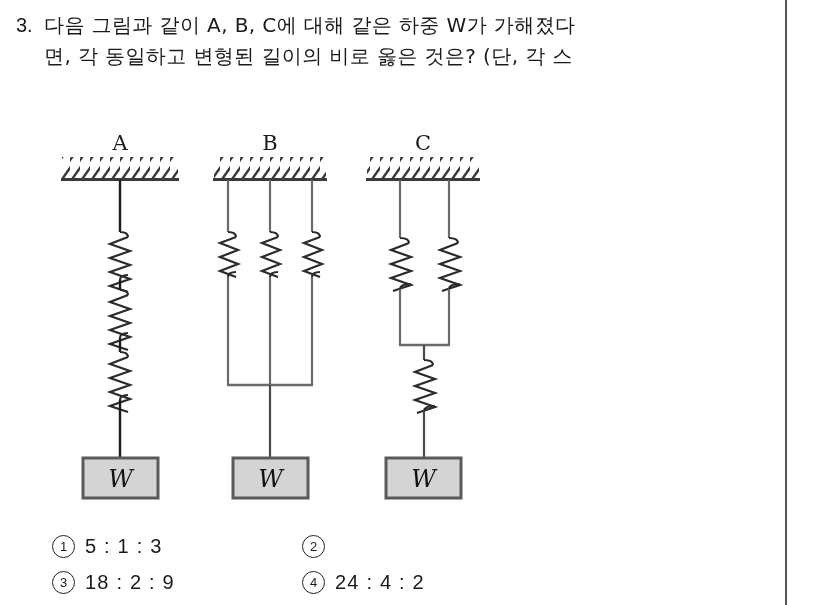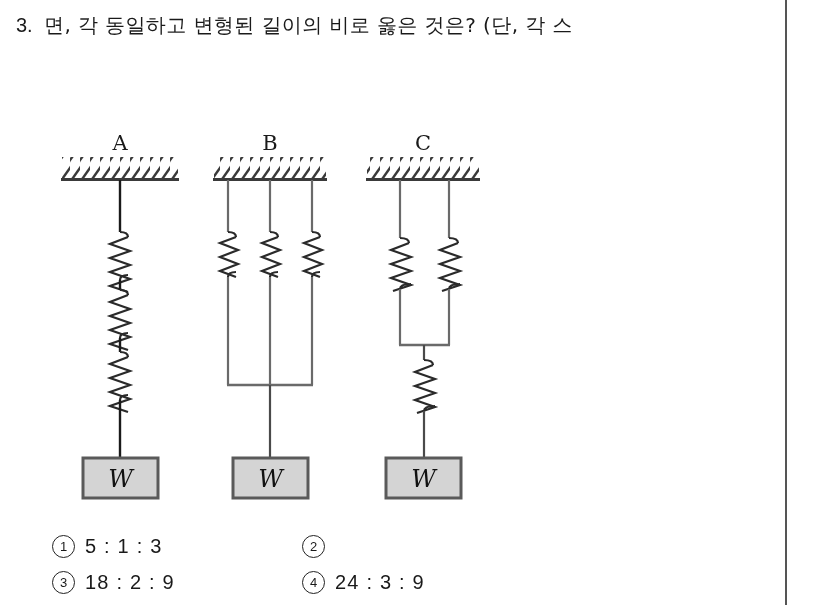--- a/index.html
+++ b/index.html
@@ -109,20 +109,21 @@
 <body>
 
 <div id="page">
 
   <div class="page-rule"></div>
 
   <div class="question">
     <div class="q-row">
       <div class="q-number">3.</div>
       <div class="q-body">
+        <div class="q-line">다음 그림과 같이 A, B, C에 대해 같은 하중 W가 가해졌다</div>
         <div class="q-line">면, 각 동일하고 변형된 길이의 비로 옳은 것은? (단, 각 스</div>
       </div>
     </div>
   </div>
 
   <div class="figure">
     <svg class="fig-svg" width="786" height="400" viewBox="0 0 786 400" xmlns="http://www.w3.org/2000/svg">
       <defs>
         <pattern id="hatch" width="10" height="22" patternUnits="userSpaceOnUse">
           <rect width="10" height="22" fill="#ffffff"></rect>
@@ -250,18 +251,18 @@
         <span class="choice-mark">2</span>
       </div>
     </div>
     <div class="choice-row">
       <div class="choice">
         <span class="choice-mark">3</span>
         <span class="choice-text">18 : 2 : 9</span>
       </div>
       <div class="choice">
         <span class="choice-mark">4</span>
-        <span class="choice-text">24 : 3 : 9</span>
+        <span class="choice-text">24 : 4 : 2</span>
       </div>
     </div>
   </div>
 
 </div>
 
 </body></html>

